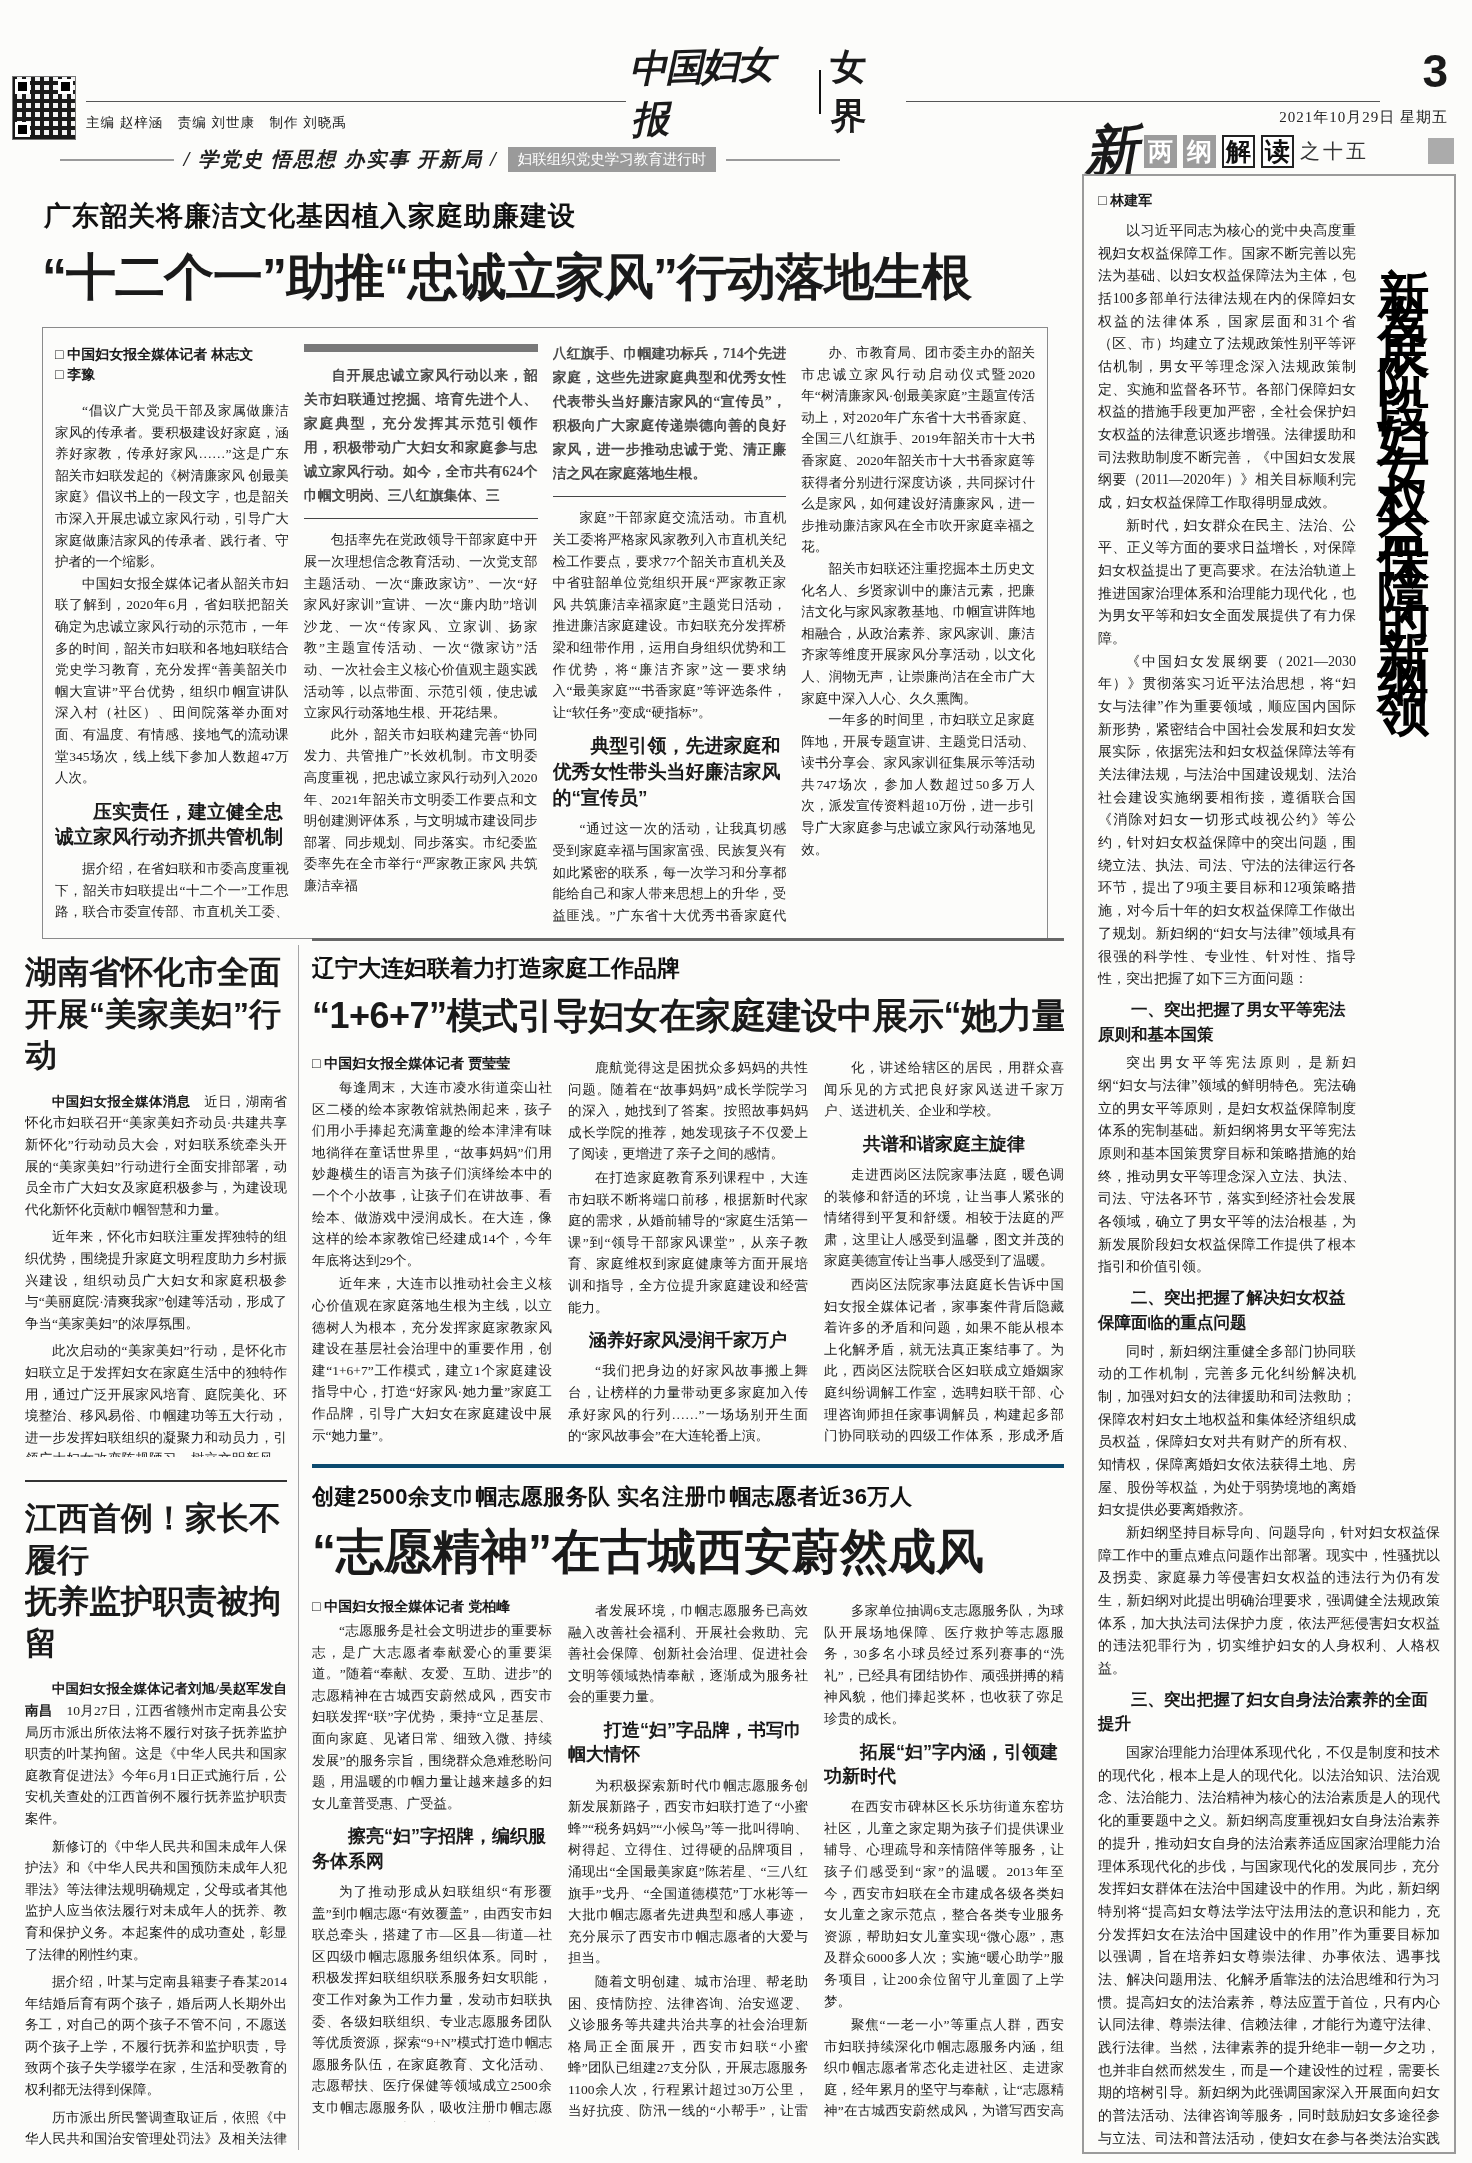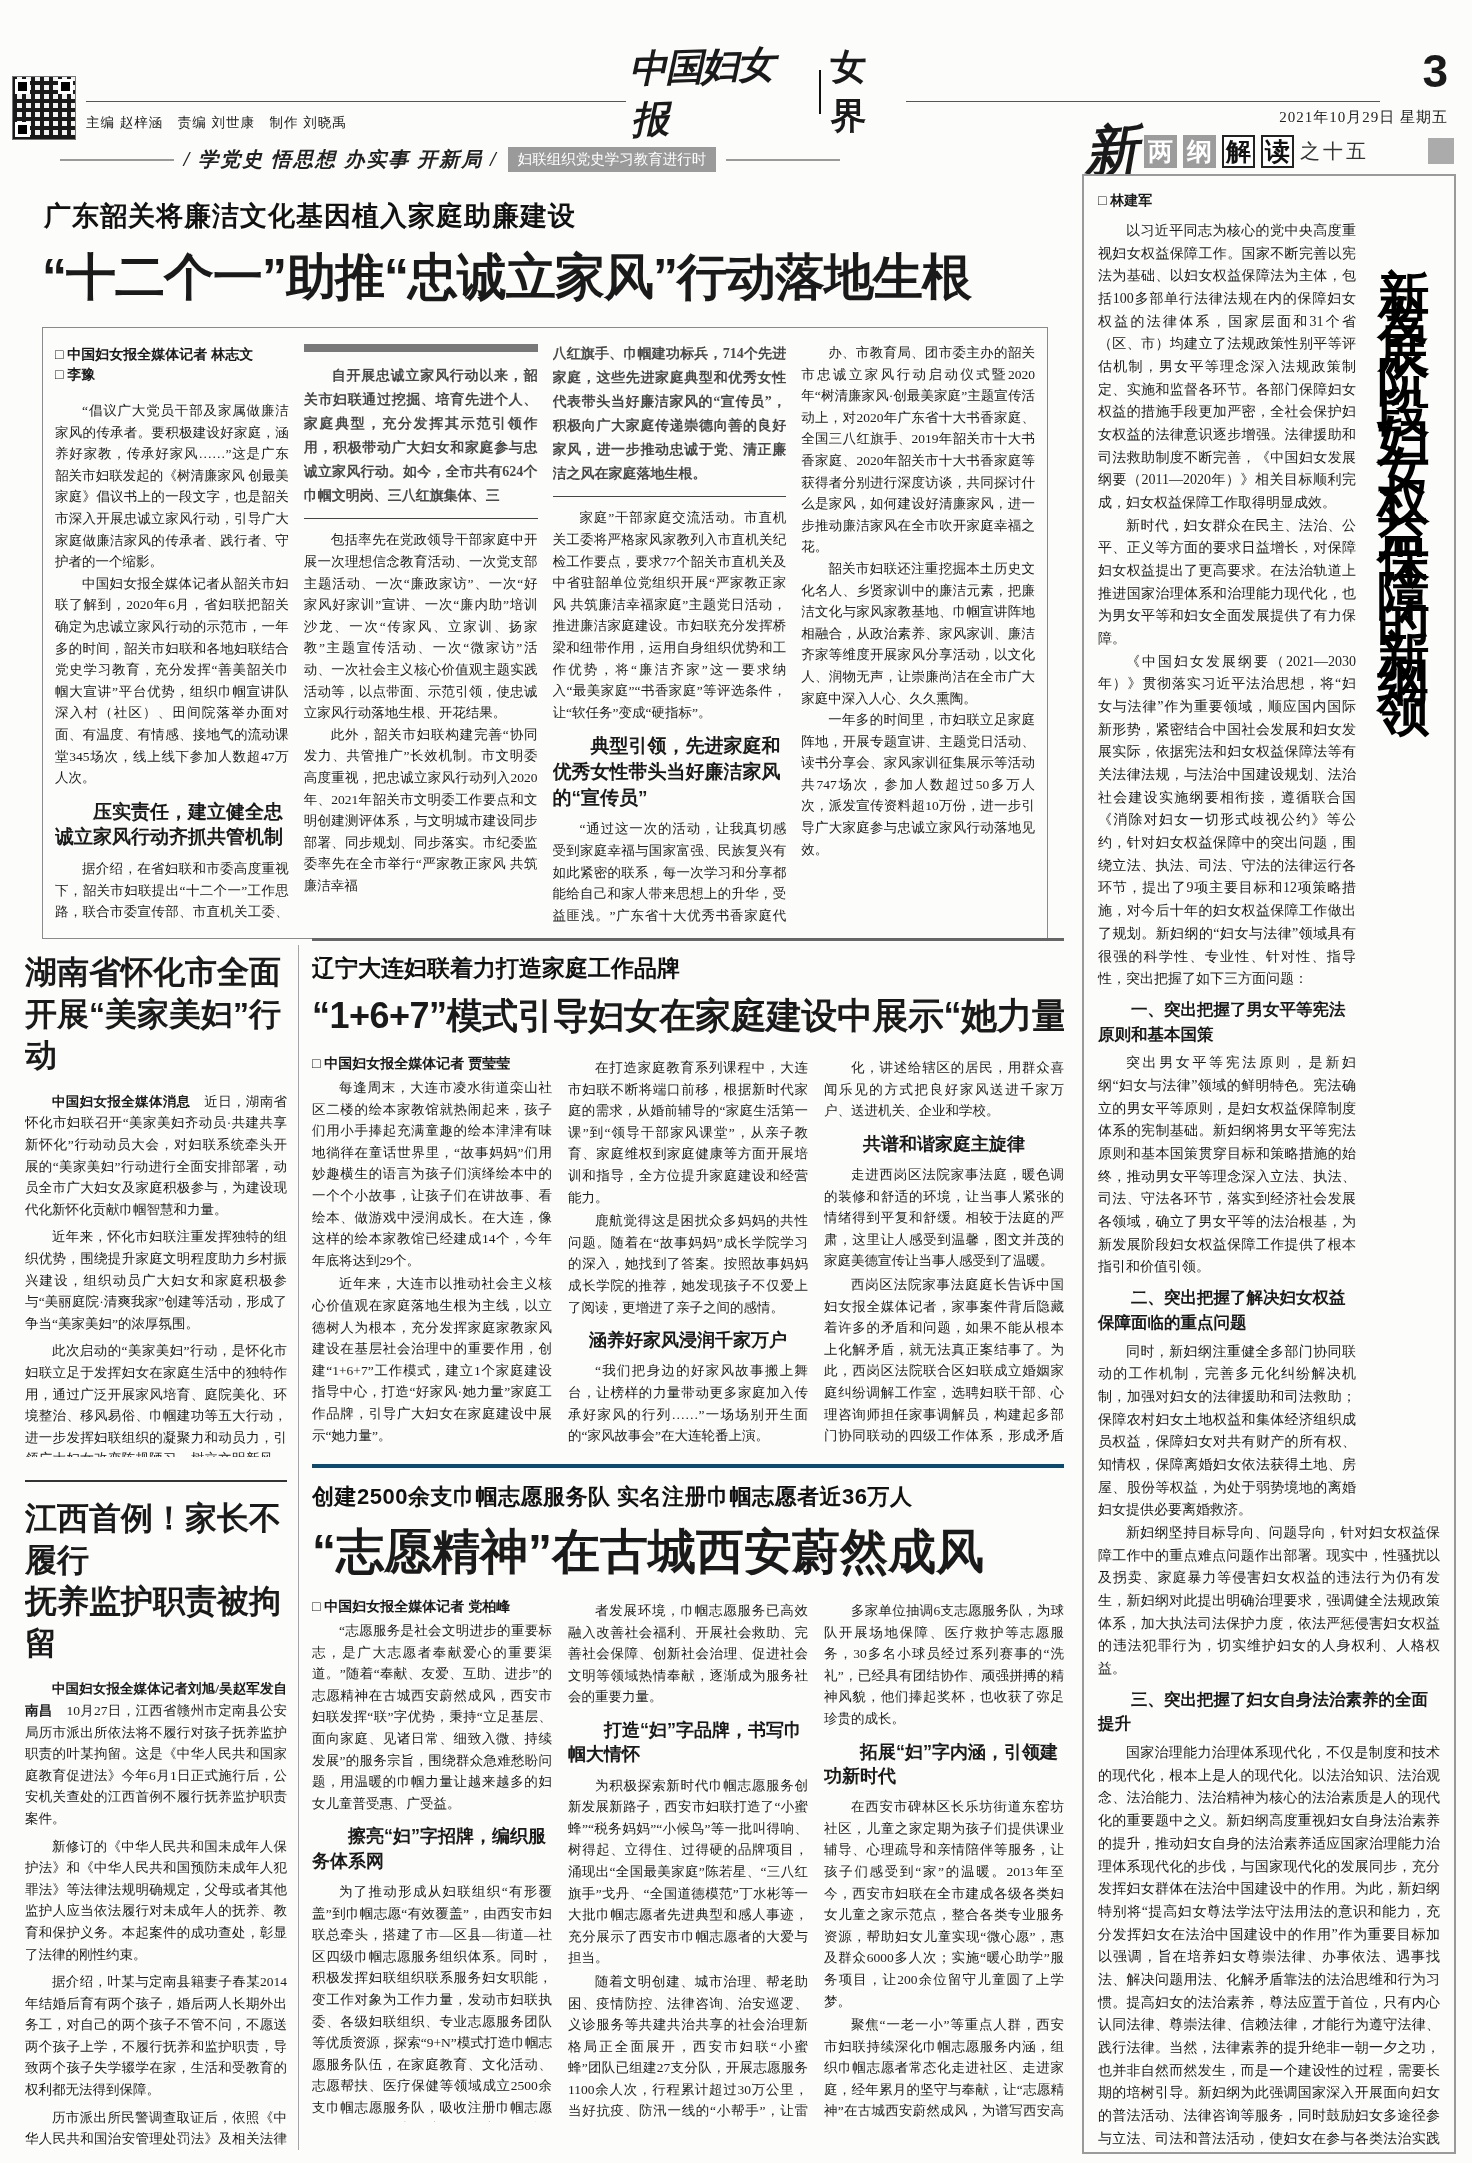--- a/index.html
+++ b/index.html
@@ -200,22 +200,22 @@
     <h3 class="a-kicker kicker">辽宁大连妇联着力打造家庭工作品牌</h3>
     <h1>“1+6+7”模式引导妇女在家庭建设中展示“她力量”</h1>
     <div class="cols3">
       <div class="c">
         <p class="byline">□ 中国妇女报全媒体记者 贾莹莹</p>
         <p class="art-p">每逢周末，大连市凌水街道栾山社区二楼的绘本家教馆就热闹起来，孩子们用小手捧起充满童趣的绘本津津有味地徜徉在童话世界里，“故事妈妈”们用妙趣横生的语言为孩子们演绎绘本中的一个个小故事，让孩子们在讲故事、看绘本、做游戏中浸润成长。在大连，像这样的绘本家教馆已经建成14个，今年年底将达到29个。</p>
         <p class="art-p">近年来，大连市以推动社会主义核心价值观在家庭落地生根为主线，以立德树人为根本，充分发挥家庭家教家风建设在基层社会治理中的重要作用，创建“1+6+7”工作模式，建立1个家庭建设指导中心，打造“好家风·她力量”家庭工作品牌，引导广大妇女在家庭建设中展示“她力量”。</p>
 
       </div>
       <div class="c">
+        <p class="art-p">鹿航觉得这是困扰众多妈妈的共性问题。随着在“故事妈妈”成长学院学习的深入，她找到了答案。按照故事妈妈成长学院的推荐，她发现孩子不仅爱上了阅读，更增进了亲子之间的感情。</p>
         <p class="art-p">在打造家庭教育系列课程中，大连市妇联不断将端口前移，根据新时代家庭的需求，从婚前辅导的“家庭生活第一课”到“领导干部家风课堂”，从亲子教育、家庭维权到家庭健康等方面开展培训和指导，全方位提升家庭建设和经营能力。</p>
-        <p class="art-p">鹿航觉得这是困扰众多妈妈的共性问题。随着在“故事妈妈”成长学院学习的深入，她找到了答案。按照故事妈妈成长学院的推荐，她发现孩子不仅爱上了阅读，更增进了亲子之间的感情。</p>
         <h4 class="csub">涵养好家风浸润千家万户</h4>
         <p class="art-p">“我们把身边的好家风故事搬上舞台，让榜样的力量带动更多家庭加入传承好家风的行列……”一场场别开生面的“家风故事会”在大连轮番上演。</p>
 
       </div>
       <div class="c">
         <p class="art-p">化，讲述给辖区的居民，用群众喜闻乐见的方式把良好家风送进千家万户、送进机关、企业和学校。</p>
         <h4 class="csub">共谱和谐家庭主旋律</h4>
         <p class="art-p">走进西岗区法院家事法庭，暖色调的装修和舒适的环境，让当事人紧张的情绪得到平复和舒缓。相较于法庭的严肃，这里让人感受到温馨，图文并茂的家庭美德宣传让当事人感受到了温暖。</p>
         <p class="art-p">西岗区法院家事法庭庭长告诉中国妇女报全媒体记者，家事案件背后隐藏着许多的矛盾和问题，如果不能从根本上化解矛盾，就无法真正案结事了。为此，西岗区法院联合区妇联成立婚姻家庭纠纷调解工作室，选聘妇联干部、心理咨询师担任家事调解员，构建起多部门协同联动的四级工作体系，形成矛盾纠纷分层过滤、逐级化解、诉源治理的维权服务网络体系格局。</p>
 

